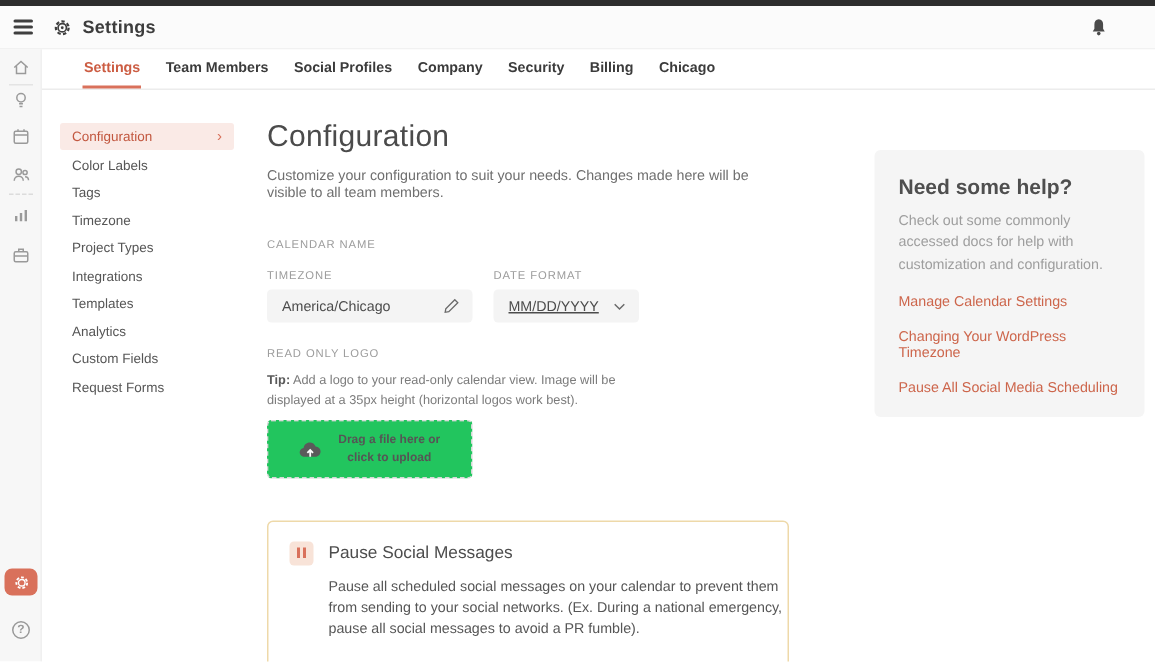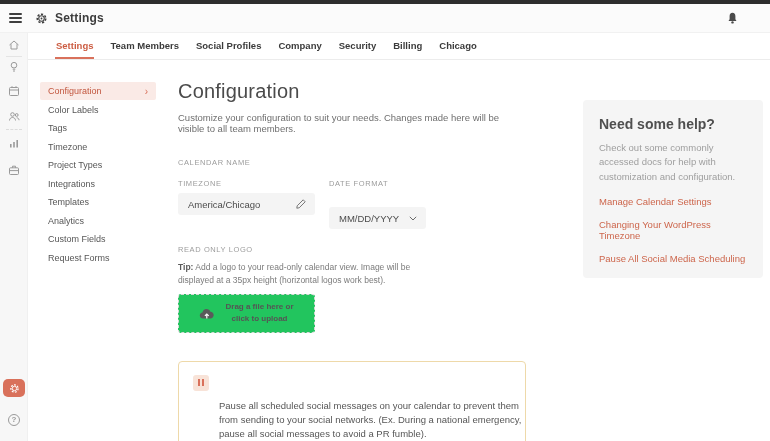--- a/index.html
+++ b/index.html
@@ -46,23 +46,23 @@
   .page-desc { margin-top:9px; font-size:9.5px; color:#6f6f6f; }
   .field-label { margin-top:24px; font-size:7.5px; color:#9c9c9c; letter-spacing:.6px; }
   .text-input { margin-top:5px; width:214px; height:22px; background:#f4f4f4; border:none;
     border-radius:3px; font-size:11px; color:#4c4c4c; padding-left:10px;
     font-family:"Liberation Sans", sans-serif; }
   .field-row { display:flex; gap:14px; }
   .field-row .fcol { display:flex; flex-direction:column; }
   .tz-field { margin-top:5px; width:137px; height:22px; background:#f4f4f4; border-radius:3px;
     display:flex; align-items:center; justify-content:space-between; padding:0 9px 0 10px;
     font-size:9.5px; color:#4c4c4c; cursor:pointer; }
-  .df-field { margin-top:19px; width:97px; height:22px; background:#f4f4f4; border-radius:3px;
+  .df-field { margin-top:5px; width:97px; height:22px; background:#f4f4f4; border-radius:3px;
     display:flex; align-items:center; justify-content:space-between; padding:0 9px 0 10px;
-    font-size:9.5px; color:#4c4c4c; cursor:pointer; }
+    font-size:9.5px; color:#4c4c4c; cursor:pointer;text-decoration:underline; }
   .tip { margin-top:7px; width:268px; font-size:8.5px; color:#7b7b7b; line-height:1.5; }
   .tip b { color:#5a5a5a; }
   .upload-box { margin-top:7px; width:137px; height:39px; border:1px dashed #d8d8d8; border-radius:3px;
     background:#22c55e; display:flex; align-items:center; justify-content:center; gap:9px; cursor:pointer; }
   .upload-text { font-size:8px; font-weight:bold; color:#555; line-height:1.55; text-align:center; }
 
   .pause-box { margin-top:28px; width:348px; border:1px solid #eed9a9; border-radius:4px;
     padding:13px 14px 20px 14px; }
   .pause-head { display:flex; align-items:center; gap:10px; }
   .pause-icon { width:16px; height:16px; border-radius:3px; background:#f8e3d8; display:flex;
@@ -230,20 +230,21 @@
         <span>click to upload</span>
       </span>
     </div>
 
     <div class="pause-box">
       <div class="pause-head">
         <div class="pause-icon">
             <i></i>
             <i></i>
           </div>
+        <div class="pause-title">Pause Social Messages</div>
       </div>
       <div class="pause-body">Pause all scheduled social messages on your calendar to prevent them from sending to your social networks. (Ex. During a national emergency, pause all social messages to avoid a PR fumble).</div>
 
     </div>
   </div>
 
   <div class="help-box">
     <div class="help-title">Need some help?</div>
     <div class="help-desc">Check out some commonly accessed docs for help with customization and configuration.</div>
     <div class="help-link">Manage Calendar Settings</div>

